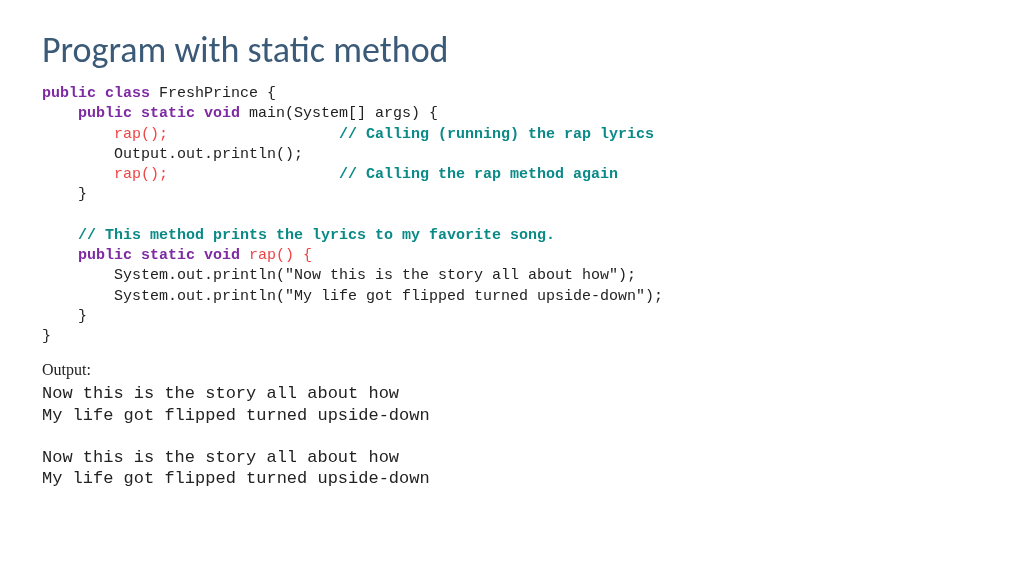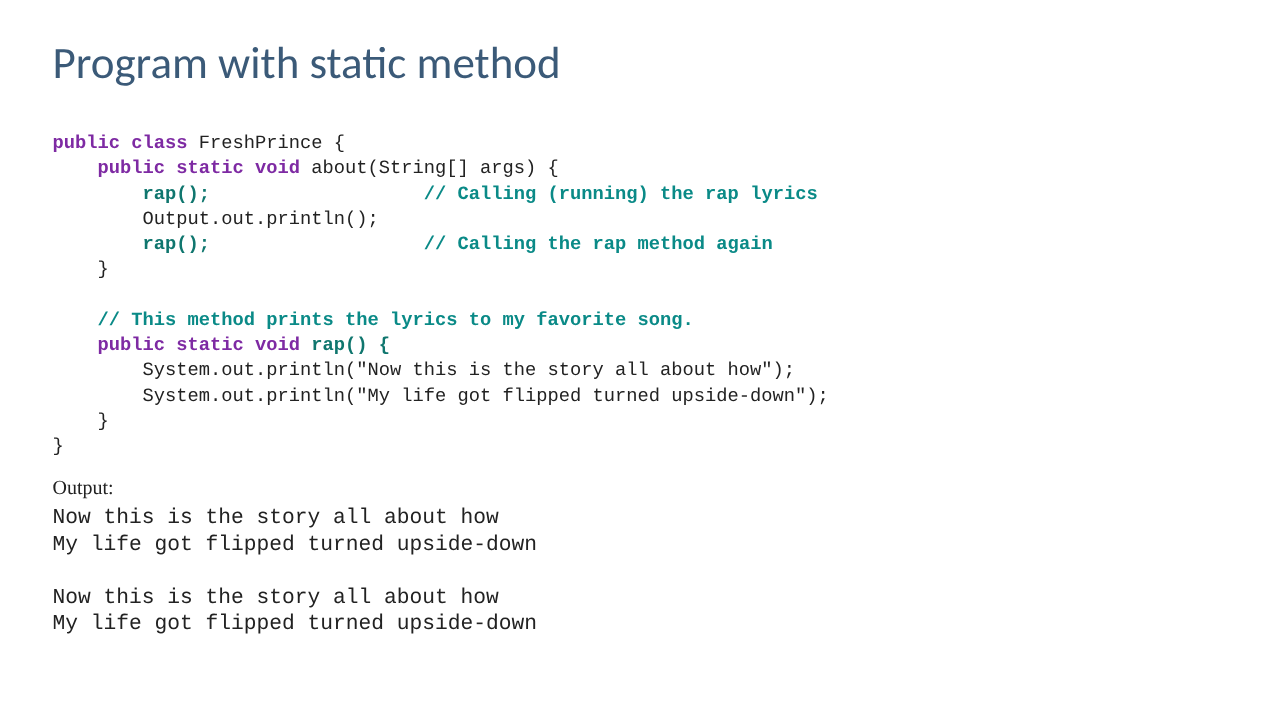--- a/index.html
+++ b/index.html
@@ -8,54 +8,54 @@
       height: 576px;
       background: #fff;
       font-family: Calibri, "Segoe UI", sans-serif;
       padding: 28px 42px;
       color: #222;
     }
     .title {
       font-size: 36px;
       font-weight: 400;
       color: #3b5a78;
-      margin-bottom: 33px;
+      margin-bottom: 12px;
     }
     .code {
       font-family: Consolas, "Courier New", monospace;
       font-size: 15px;
       line-height: 1.35;
       white-space: pre;
       color: #222;
       margin-bottom: 14px;
     }
     .kw { color: #7e2aa3; font-weight: bold; }
     .cm { color: #0a8a87; font-weight: bold; }
-    .bold { font-weight: bold; color: #0f766e; }
+    .bold { font-weight: normal; color: #ef4444; }
     .output-label {
       font-size: 16px;
       color: #222;
       margin-bottom: 4px;
       font-family: Liberation Serif, serif;
     }
     .output {
       font-family: Consolas, "Courier New", monospace;
       font-size: 17px;
       line-height: 1.25;
       white-space: pre;
       color: #222;
     }
   </style>
 </head>
 <body>
 
 <h1 class="title">Program with static method</h1>
 
 <div class="code"><span class="kw">public class</span><span> FreshPrince {</span>
-<span class="kw">    public static void</span><span> about(String[] args) {</span>
+<span class="kw">    public static void</span><span> main(System[] args) {</span>
 <span class="bold">        rap();</span><span class="cm">                   // Calling (running) the rap lyrics</span>
 <span>        Output.out.println();</span>
 <span class="bold">        rap();</span><span class="cm">                   // Calling the rap method again</span>
 <span>    }</span>
 
 <span class="cm">    // This method prints the lyrics to my favorite song.</span>
 <span class="kw">    public static void</span><span class="bold"> rap() {</span>
 <span>        System.out.println("Now this is the story all about how");</span>
 <span>        System.out.println("My life got flipped turned upside-down");</span>
 <span>    }</span>

